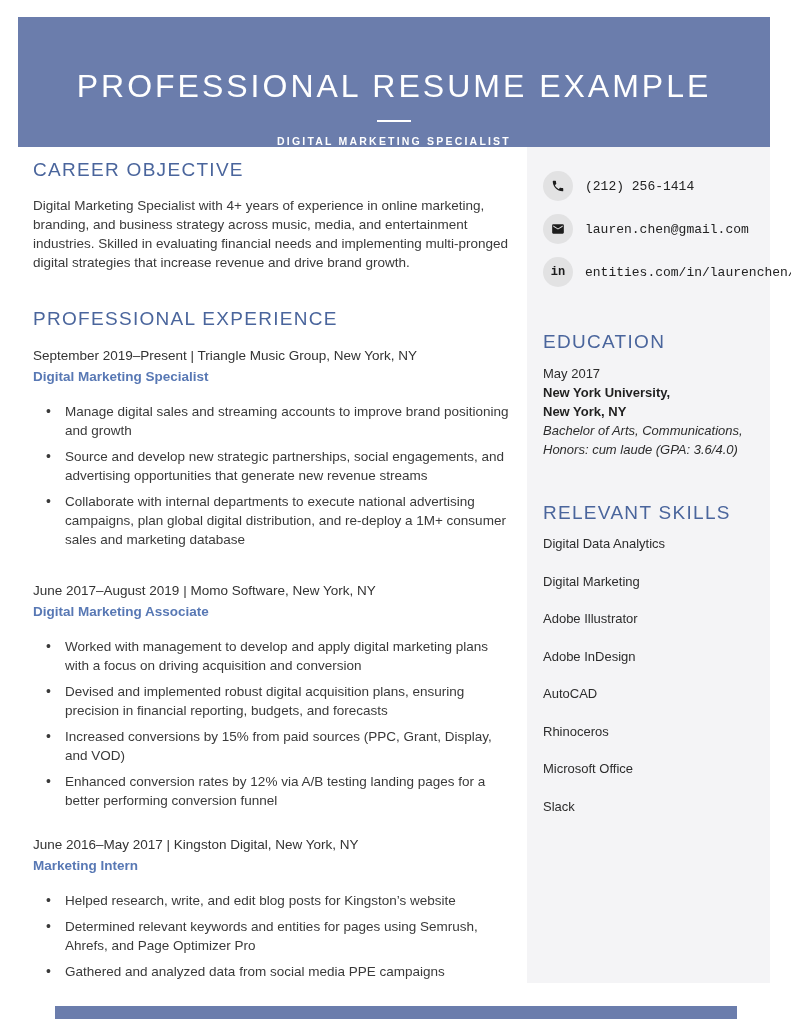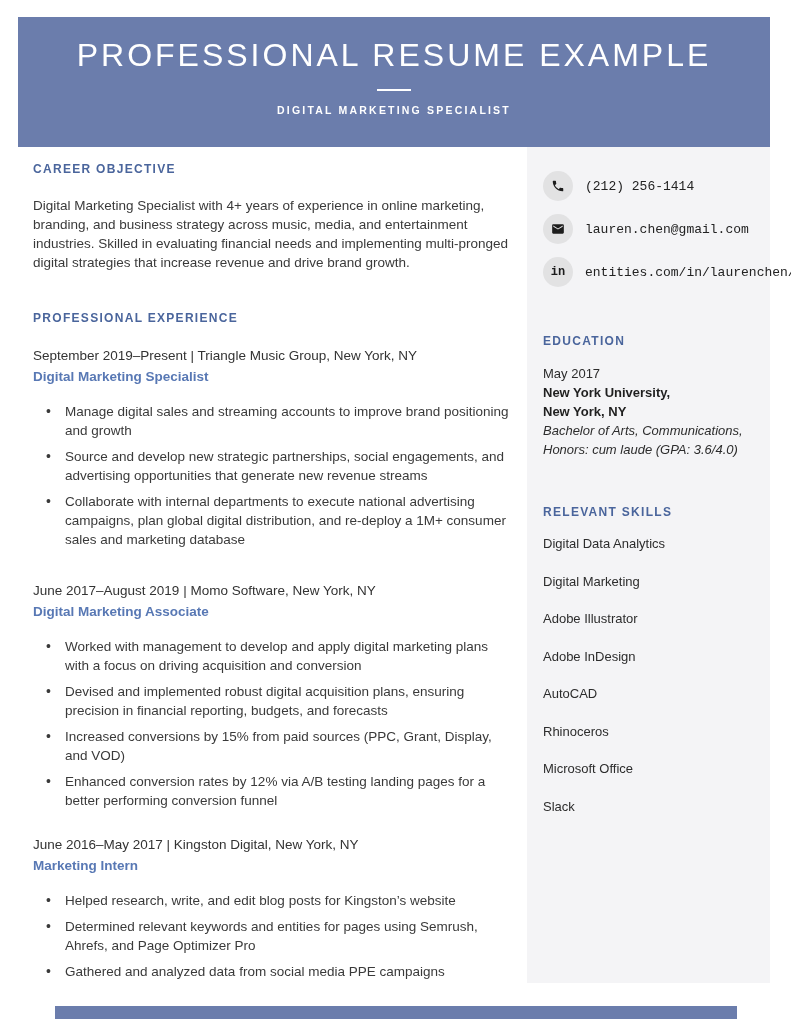--- a/index.html
+++ b/index.html
@@ -16,20 +16,21 @@
   
   .banner {
     position: absolute;
     left: 18px; top: 17px;
     width: 752px; height: 130px;
     background: var(--banner_blue, #6b7dac);
     display: flex;
     flex-direction: column;
     align-items: center;
     padding-top: 20px;
+    justify-content: flex-end;
   }
   .banner h1 {
     color: #ffffff;
     font-size: 32px;
     font-weight: 400;
     letter-spacing: 3px;
     line-height: 36px;
     white-space: nowrap;
   }
   .banner .divider {
@@ -51,22 +52,22 @@
   .sidebar-bg {
     position: absolute;
     left: 527px; top: 147px;
     width: 243px; height: 836px;
     background: var(--sidebar_bg, #f4f4f6);
   }
 
   
   h2.sec {
     color: var(--heading_blue, #4a659c);
-    font-size: 12px;
-    font-weight: bold;
+    font-size: 19px;
+    font-weight: normal;
     letter-spacing: 1.3px;
     white-space: nowrap;
   }
 
   
   .left-col {
     position: absolute;
     left: 33px; top: 160px;
     width: 480px;
     color: var(--body_text, #3a3a3a);

